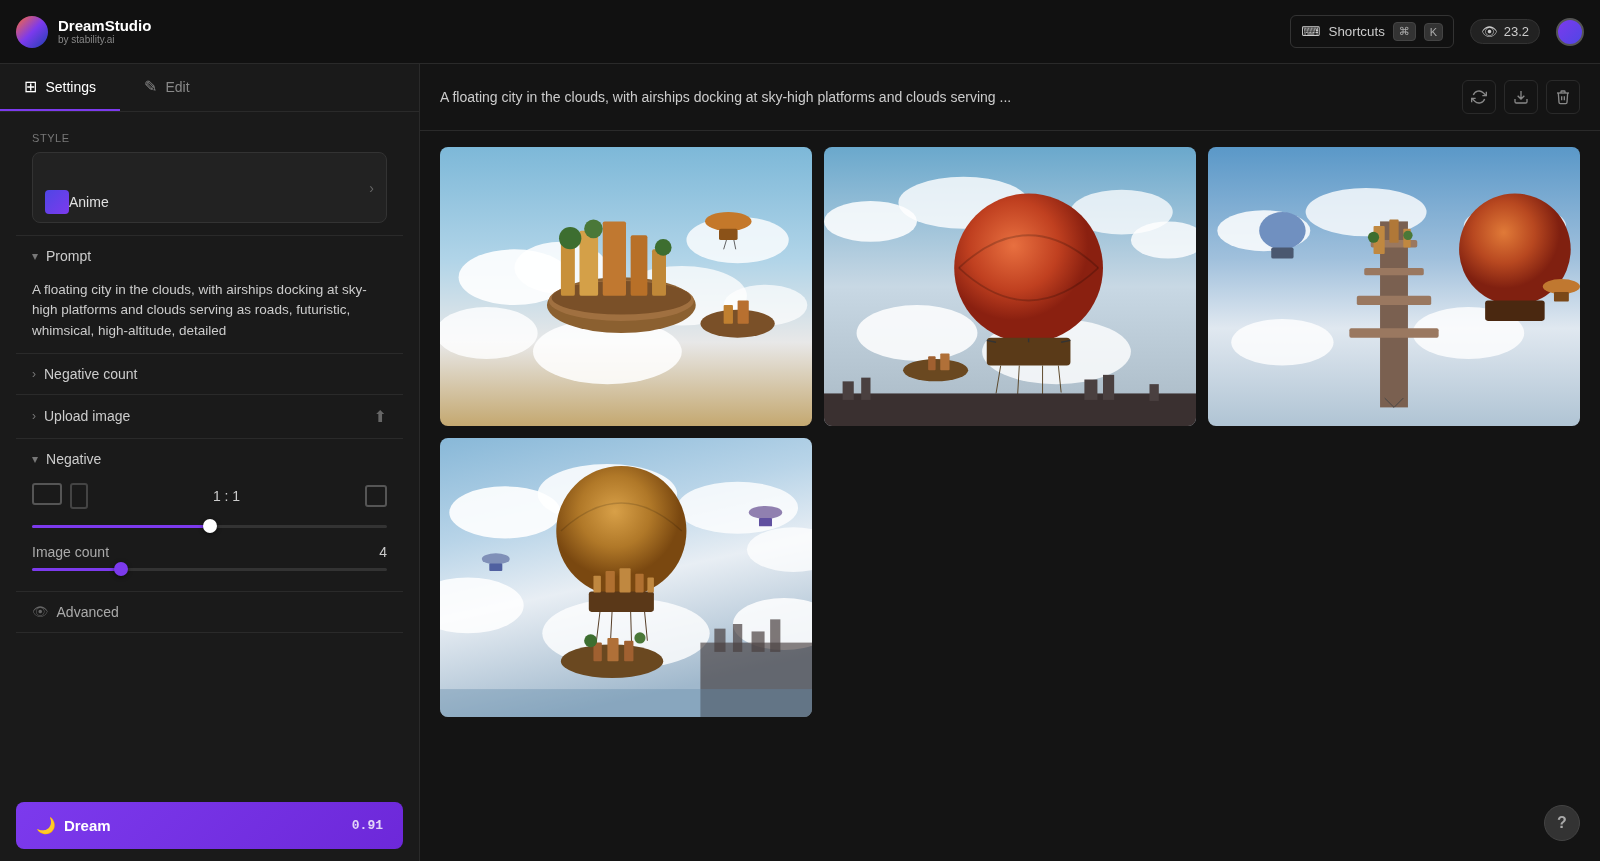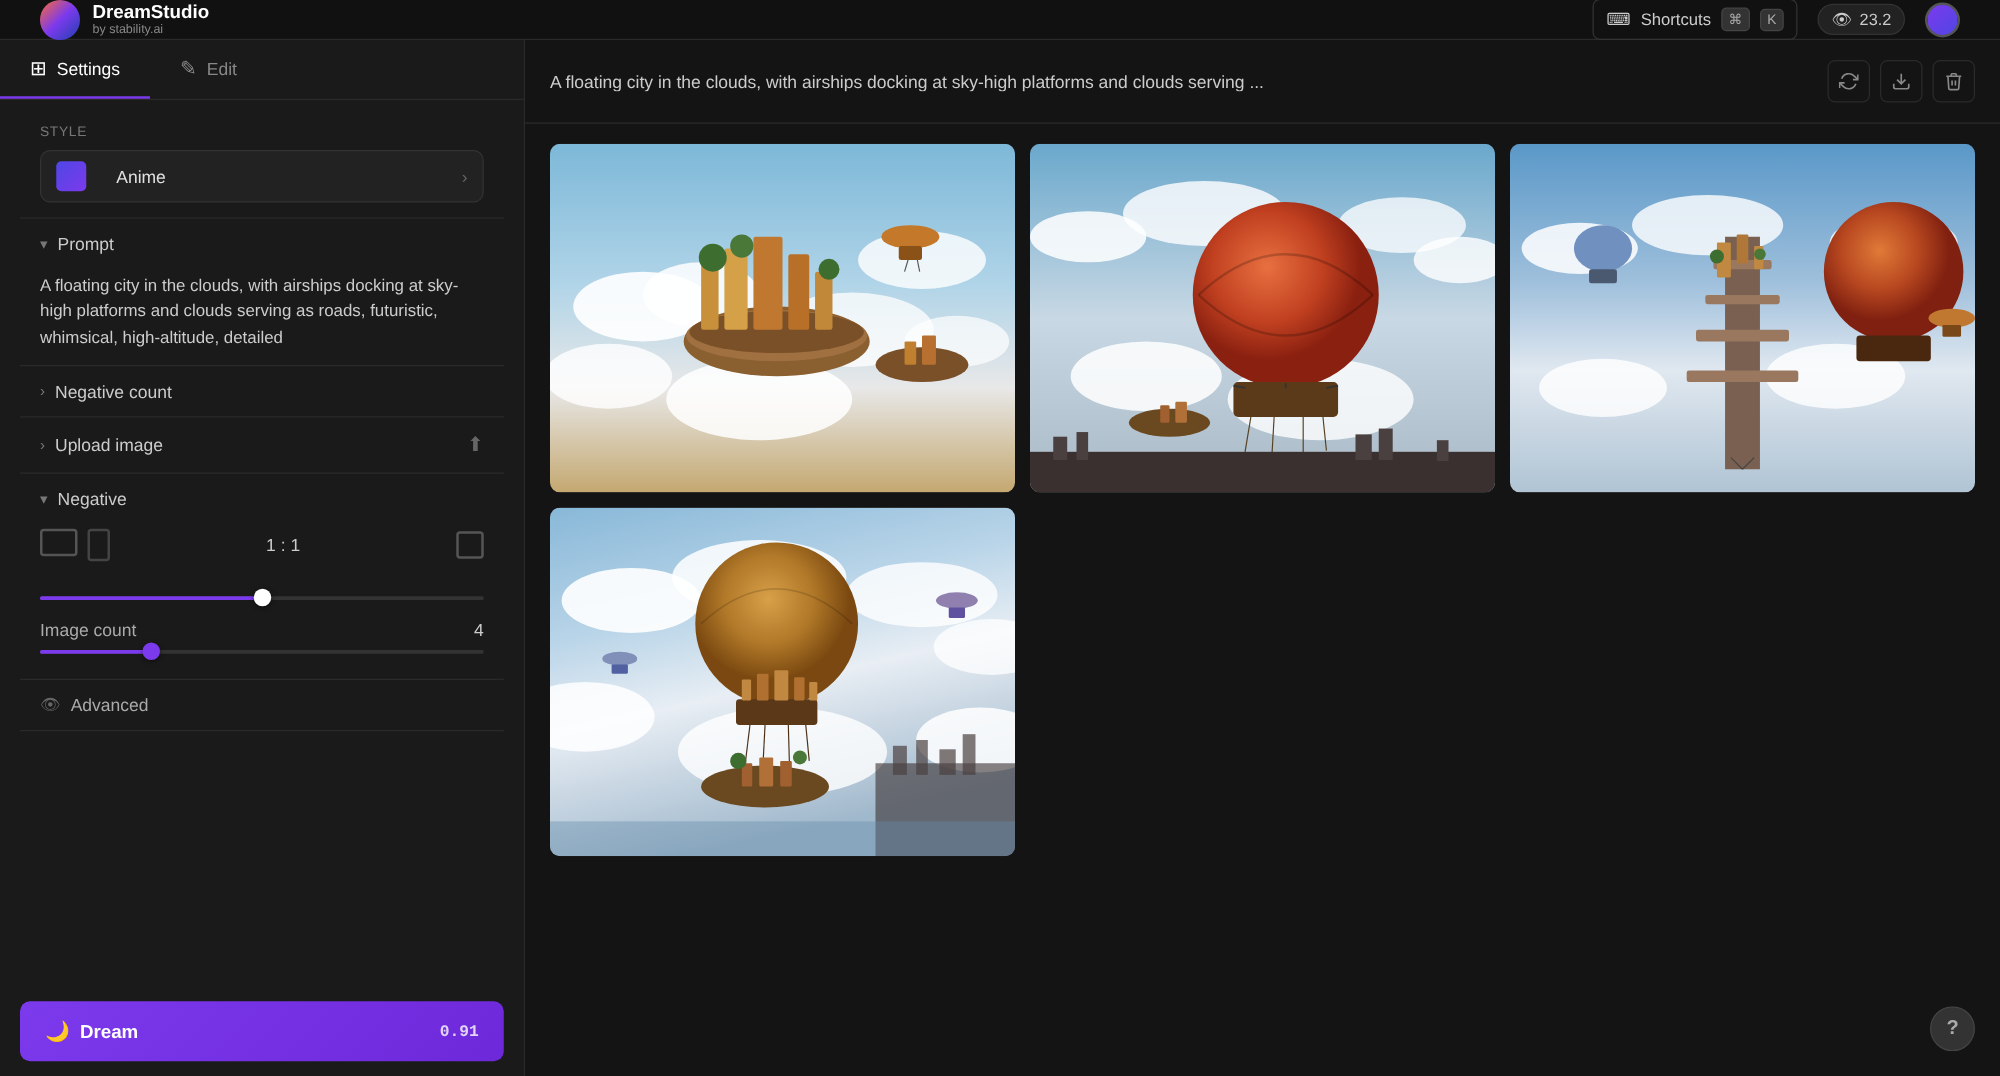--- a/index.html
+++ b/index.html
@@ -14,22 +14,22 @@
       display: flex;
       flex-direction: column;
     }
 
     
     .topbar {
       display: flex;
       align-items: center;
       justify-content: space-between;
       background: #111;
-      height: 32px;
-      padding: 0 32px;
+      height: 64px;
+      padding: 0 16px;
       border-bottom: 1px solid #2a2a2a;
       flex-shrink: 0;
     }
     .topbar-left {
       display: flex;
       align-items: center;
       gap: 10px;
     }
     .logo-circle {
       width: 32px;
@@ -163,21 +163,22 @@
       justify-content: space-between;
       background: #222;
       border: 1px solid #333;
       border-radius: 8px;
       padding: 8px 12px;
       cursor: pointer;
     }
     .style-left {
       display: flex;
       align-items: center;
-      gap: 24px;
+      gap: 0;
+      margin-top: 29px;
     }
     .style-icon {
       width: 24px;
       height: 24px;
       border-radius: 4px;
       background: linear-gradient(135deg, #4f46e5, #7c3aed);
     }
     .chevron-right { color: #666; }
 
     
@@ -233,21 +234,21 @@
       cursor: pointer;
       margin-bottom: 16px;
       color: #ccc;
     }
 
     
     .aspect-ratio-row {
       display: flex;
       align-items: center;
       justify-content: space-between;
-      margin-bottom: 28px;
+      margin-bottom: 16px;
     }
     .ar-icons {
       display: flex;
       gap: 8px;
     }
     .ar-icon {
       width: 30px;
       height: 22px;
       border: 2px solid #555;
       border-radius: 3px;

